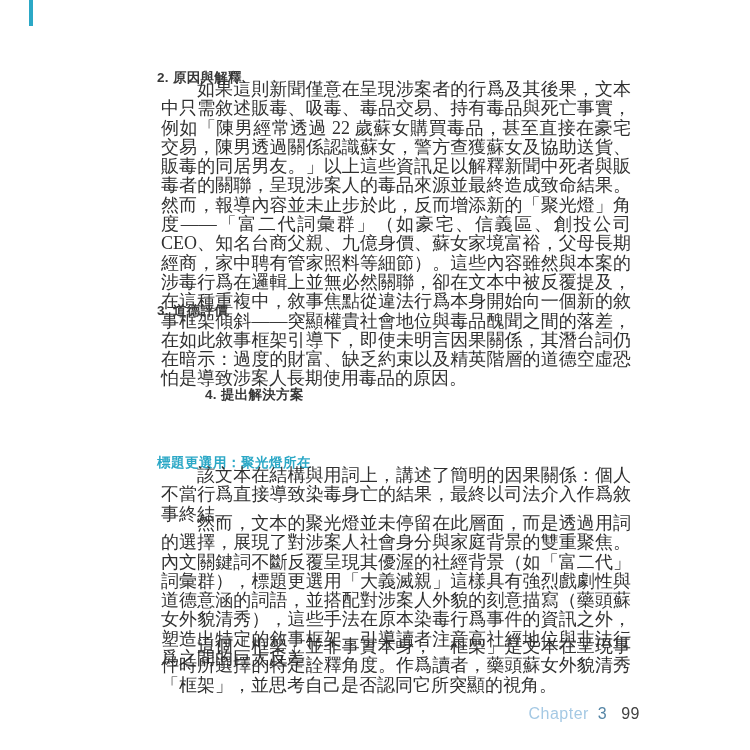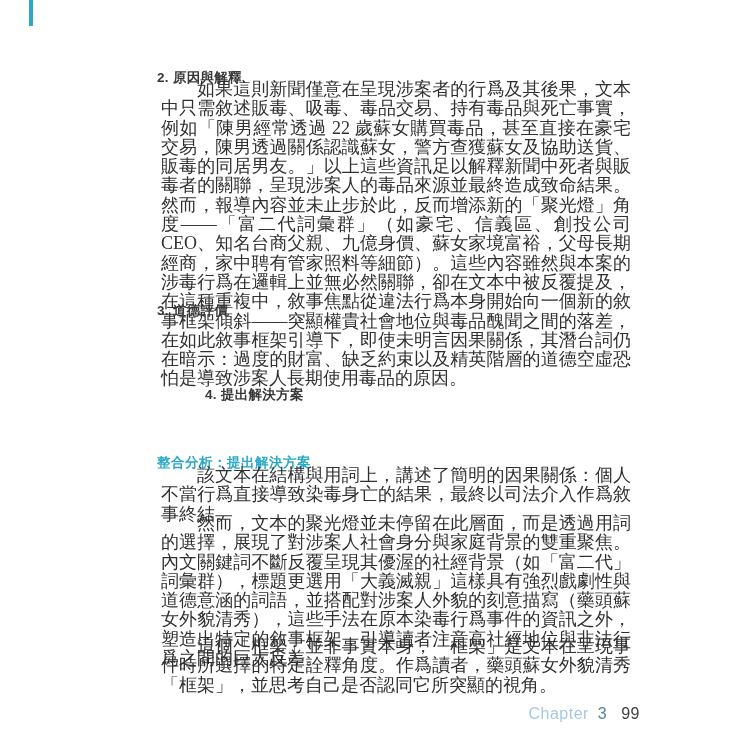--- a/index.html
+++ b/index.html
@@ -71,21 +71,21 @@
   <div class="chapter-tab-mark"></div>
 
   <div class="content">
     <h3 class="blk b0 sec-heading">2. 原因與解釋</h3>
     <p class="blk b1 body-para">如果這則新聞僅意在呈現涉案者的行爲及其後果，文本中只需敘述販毒、吸毒、毒品交易、持有毒品與死亡事實，例如「陳男經常透過 22 歲蘇女購買毒品，甚至直接在豪宅交易，陳男透過關係認識蘇女，警方查獲蘇女及協助送貨、販毒的同居男友。」以上這些資訊足以解釋新聞中死者與販毒者的關聯，呈現涉案人的毒品來源並最終造成致命結果。然而，報導內容並未止步於此，反而增添新的「聚光燈」角度——「富二代詞彙群」（如豪宅、信義區、創投公司 CEO、知名台商父親、九億身價、蘇女家境富裕，父母長期經商，家中聘有管家照料等細節）。這些內容雖然與本案的涉毒行爲在邏輯上並無必然關聯，卻在文本中被反覆提及，在這種重複中，敘事焦點從違法行爲本身開始向一個新的敘事框架傾斜——突顯權貴社會地位與毒品醜聞之間的落差，在如此敘事框架引導下，即使未明言因果關係，其潛台詞仍在暗示：過度的財富、缺乏約束以及精英階層的道德空虛恐怕是導致涉案人長期使用毒品的原因。</p>
 
     <h3 class="blk b2 sec-heading">3. 道德評價</h3>
 
     <h3 class="blk b4 sec-heading">4. 提出解決方案</h3>
 
-    <h3 class="blk b6 teal-heading">整合分析：提出解決方案</h3>
+    <h3 class="blk b6 teal-heading">標題更選用：聚光燈所在</h3>
     <p class="blk b7 body-para">該文本在結構與用詞上，講述了簡明的因果關係：個人不當行爲直接導致染毒身亡的結果，最終以司法介入作爲敘事終結。</p>
     <p class="blk b8 body-para">然而，文本的聚光燈並未停留在此層面，而是透過用詞的選擇，展現了對涉案人社會身分與家庭背景的雙重聚焦。內文關鍵詞不斷反覆呈現其優渥的社經背景（如「富二代」詞彙群），標題更選用「大義滅親」這樣具有強烈戲劇性與道德意涵的詞語，並搭配對涉案人外貌的刻意描寫（藥頭蘇女外貌清秀），這些手法在原本染毒行爲事件的資訊之外，塑造出特定的敘事框架，引導讀者注意高社經地位與非法行爲之間的巨大反差。</p>
     <p class="blk b9 body-para">這個「框架」並非事實本身，「框架」是文本在呈現事件時所選擇的特定詮釋角度。作爲讀者，藥頭蘇女外貌清秀「框架」，並思考自己是否認同它所突顯的視角。</p>
   </div>
 
   <div class="page-footer">
     <span class="footer-chapter">Chapter</span>
     <span class="footer-chapter-num">3</span>
     <span class="footer-page-num">99</span>
   </div>

